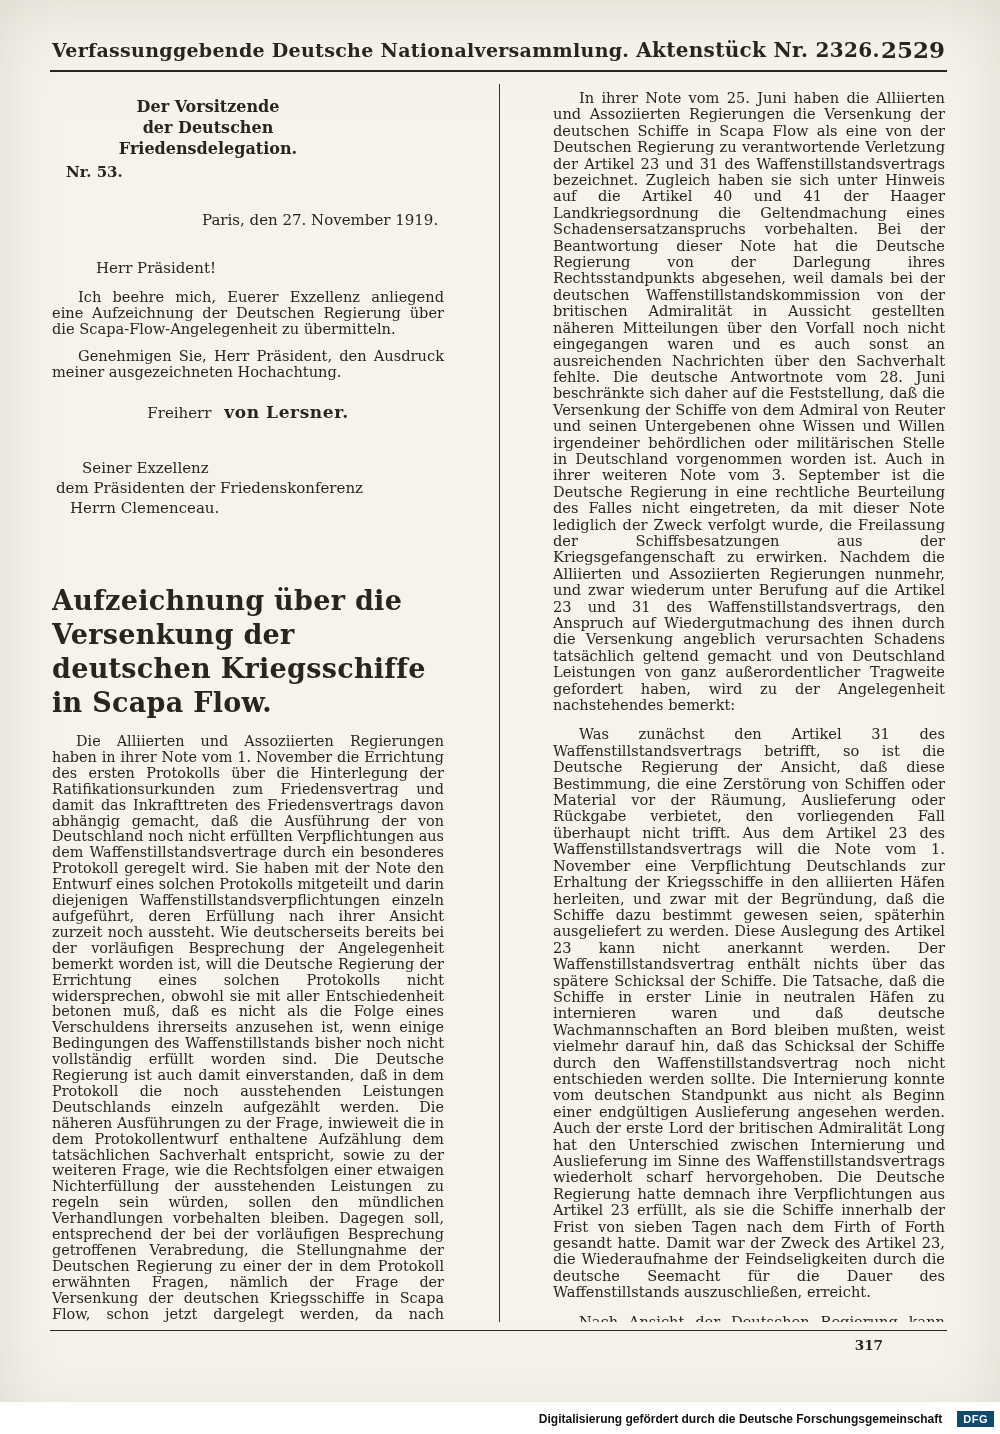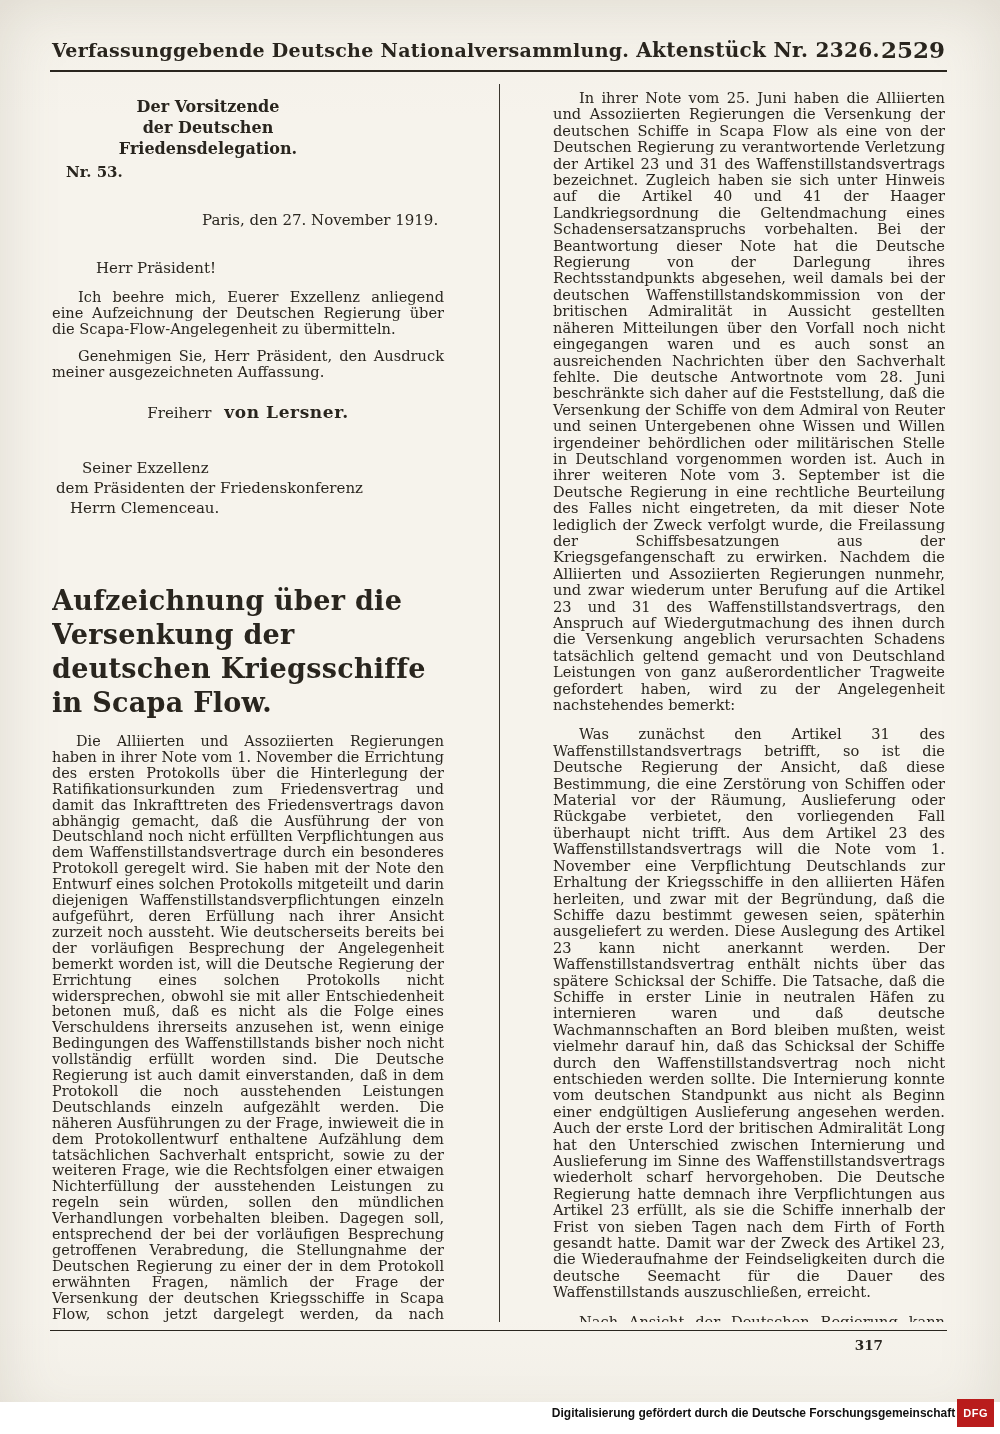--- a/index.html
+++ b/index.html
@@ -45,23 +45,23 @@
   .body-par { text-align: justify; text-indent: 26px; font-size: 14.6px; line-height: 16.4px; }
   .body-par + .body-par { margin-top: 13px; }
   .col-right .body-par:first-child { margin-top: 6px; }
   
   .footer-rule { position: absolute; top: 1330px; left: 50px; right: 53px; height: 1px; background: #2a261f; }
   .page-footer { position: absolute; top: 1337px; left: 52px; right: 55px; display: flex; align-items: baseline; font-weight: bold; font-size: 13.5px; }
   .footer-note { margin-left: 48px; }
   .footer-page-mark { margin-left: auto; margin-right: 62px; }
   
   .digitization-strip { position: absolute; left: 0; right: 0; bottom: 0; height: 32px; background: #ffffff; }
-  .digitization-inner { position: absolute; right: 6px; bottom: 7px; display: flex; align-items: center; gap: 2px; font-family: "Liberation Sans", sans-serif; }
+  .digitization-inner { position: absolute; right: 6px; bottom: 7px; display: flex; align-items: center; gap: 15px; font-family: "Liberation Sans", sans-serif; }
   .digitization-credit { font-size: 12px; font-weight: bold; color: #111; }
-  .dfg-badge { display: inline-block; background: #b91c1c; color: #ffffff; font-size: 11px; font-weight: bold; padding: 8px 6px; letter-spacing: 0.5px; }
+  .dfg-badge { display: inline-block; background: #0c4a6e; color: #ffffff; font-size: 11px; font-weight: bold; padding: 2px 6px; letter-spacing: 0.5px; }
 </style>
 </head>
 <body>
 
 <div class="scan-page">
 
   <header class="page-header">
     <div class="header-title">
       <span>Verfassunggebende Deutsche Nationalversammlung.</span>
       <span class="title-strong">Aktenstück Nr. 2326.</span>
@@ -74,21 +74,21 @@
 
     <div class="col col-left">
       <div class="letterhead">
         <div>Der Vorsitzende</div>
         <div>der Deutschen Friedensdelegation.</div>
       </div>
       <div class="letter-number">Nr. 53.</div>
       <div class="dateline">Paris, den 27. November 1919.</div>
       <div class="salutation">Herr Präsident!</div>
       <p class="letter-par">Ich beehre mich, Euerer Exzellenz anliegend eine Aufzeichnung der Deutschen Regierung über die Scapa-Flow-Angelegenheit zu übermitteln.</p>
-      <p class="letter-par">Genehmigen Sie, Herr Präsident, den Ausdruck meiner ausgezeichneten Auffassung.</p>
+      <p class="letter-par">Genehmigen Sie, Herr Präsident, den Ausdruck meiner ausgezeichneten Hochachtung.</p>
       <div class="signature">
         <span class="sig-prefix">Freiherr</span>
         <span class="sig-name">von Lersner.</span>
       </div>
       <div class="address">
         <div class="addr1">Seiner Exzellenz</div>
         <div class="addr2">dem Präsidenten der Friedenskonferenz</div>
         <div class="addr3">Herrn Clemenceau.</div>
       </div>
       <h1 class="memo-heading">Aufzeichnung über die Versenkung der deutschen Kriegsschiffe in Scapa Flow.</h1>

